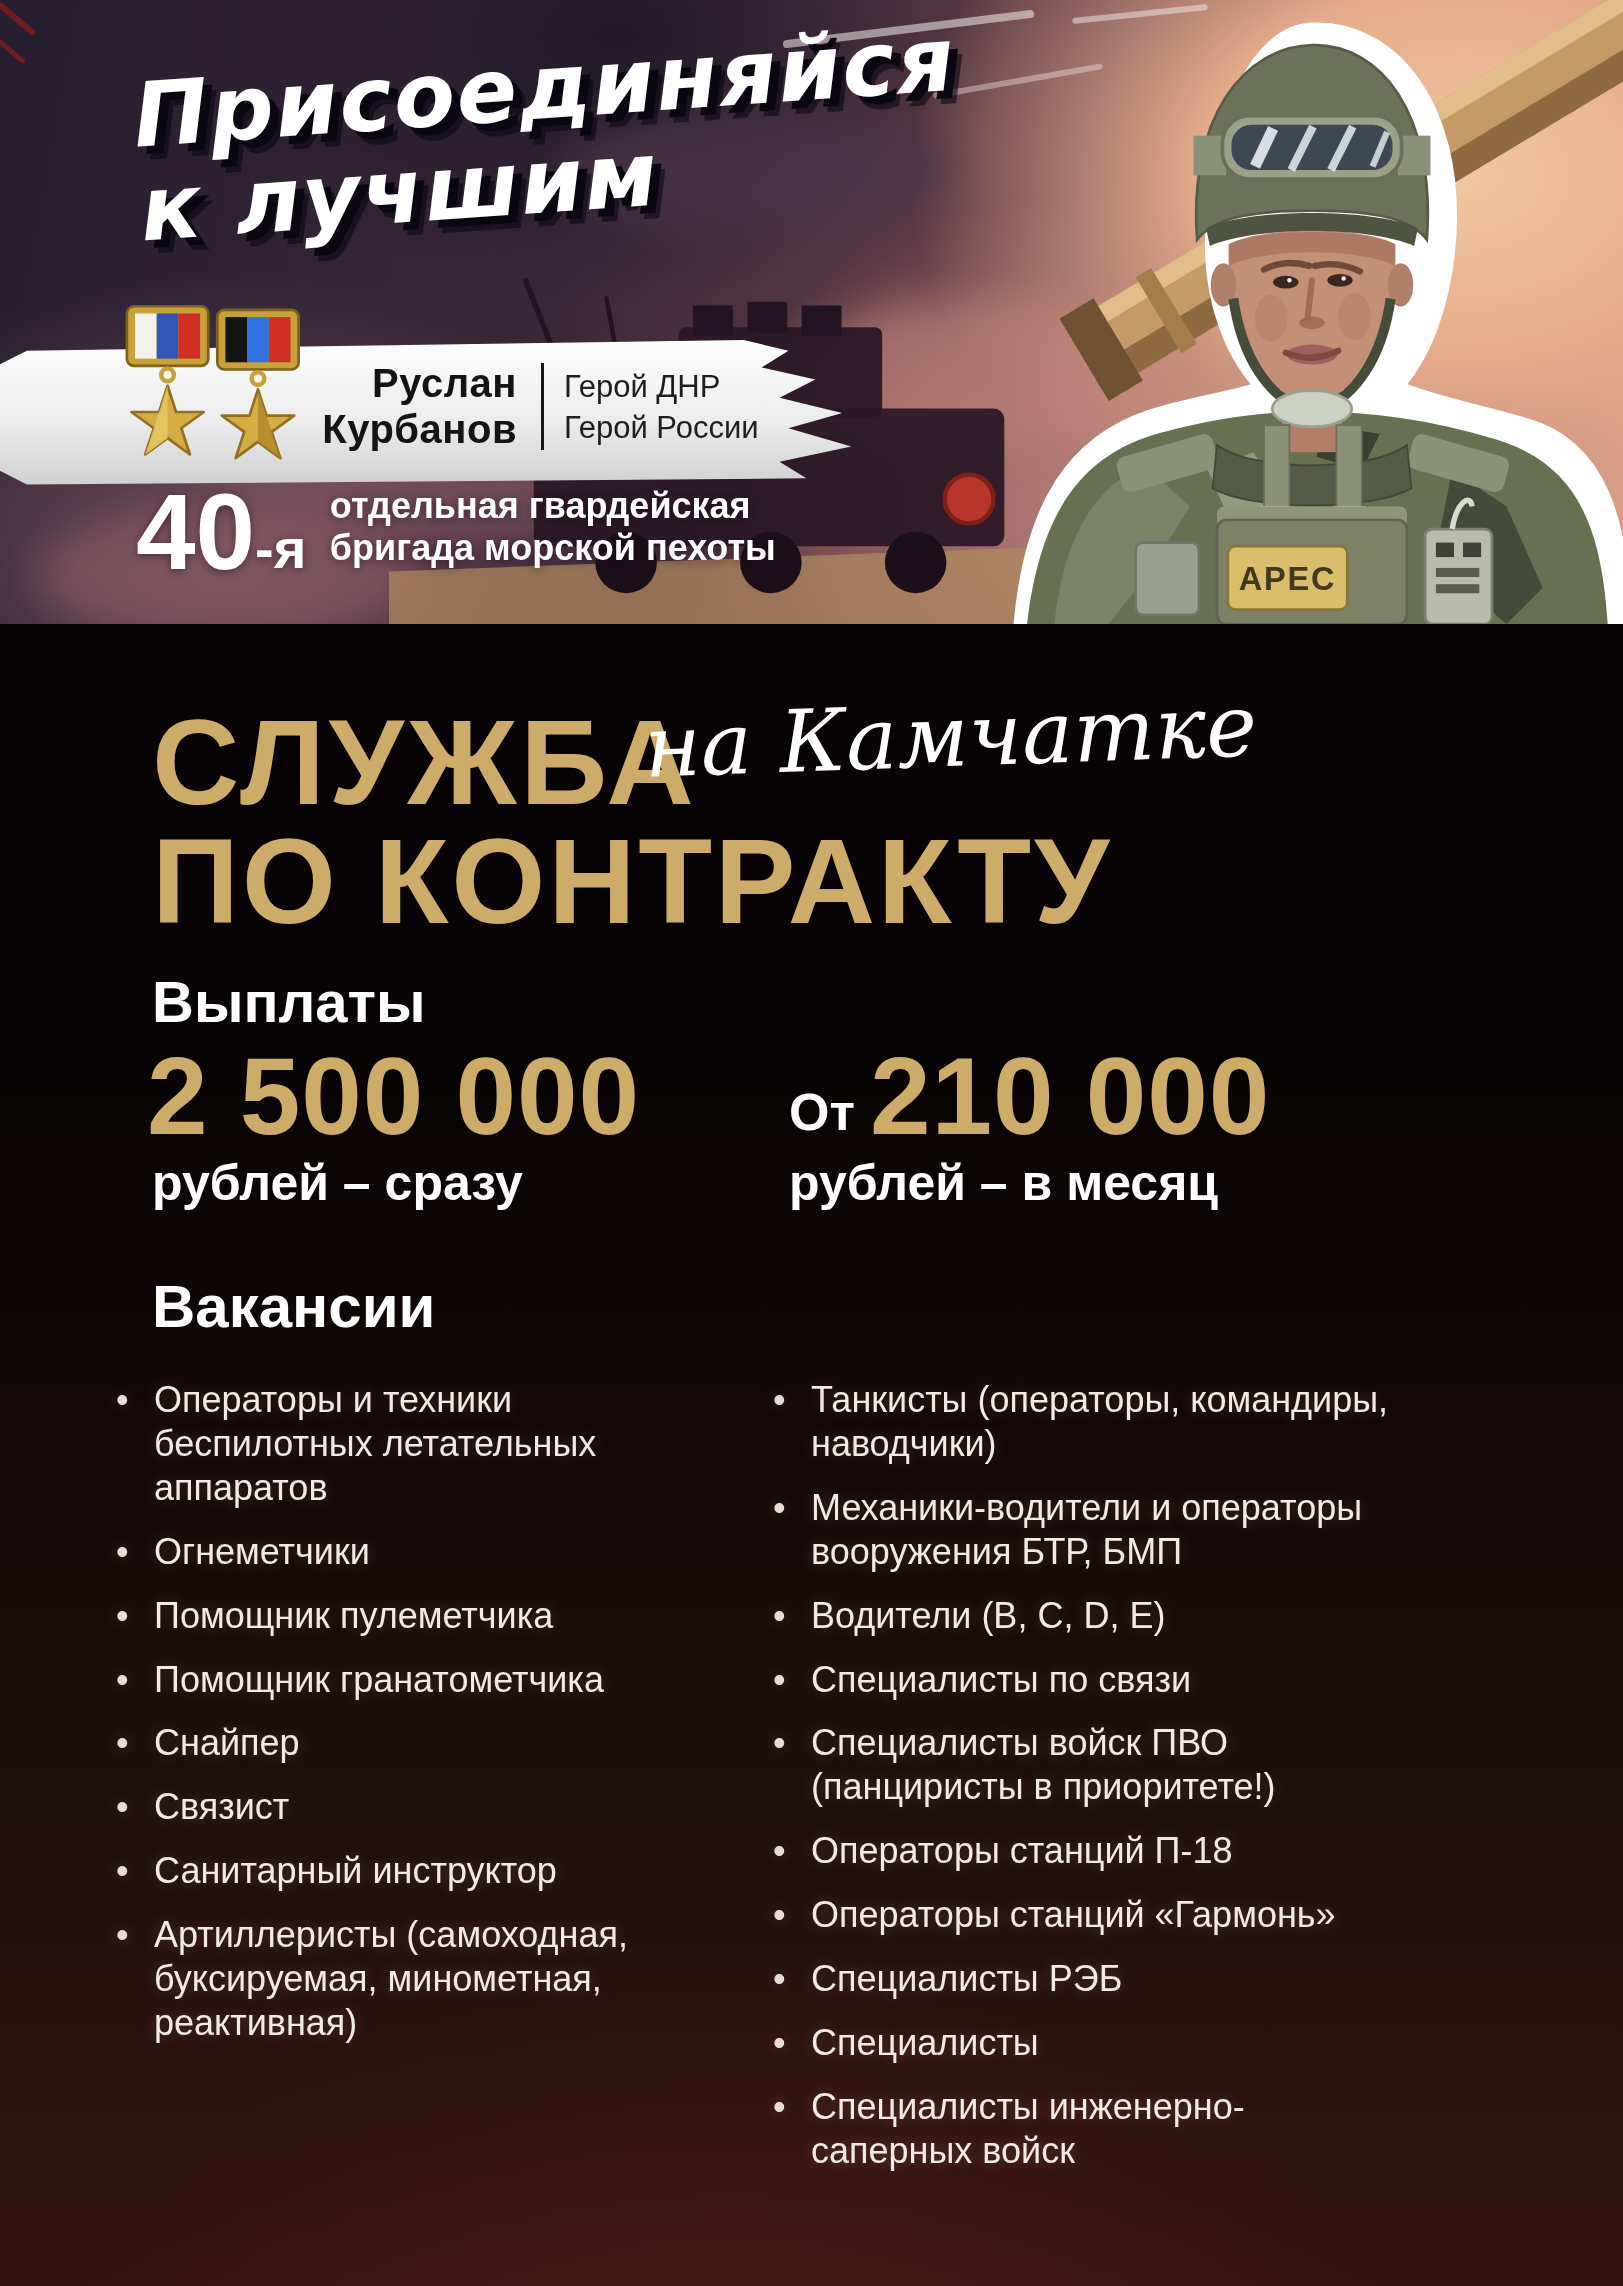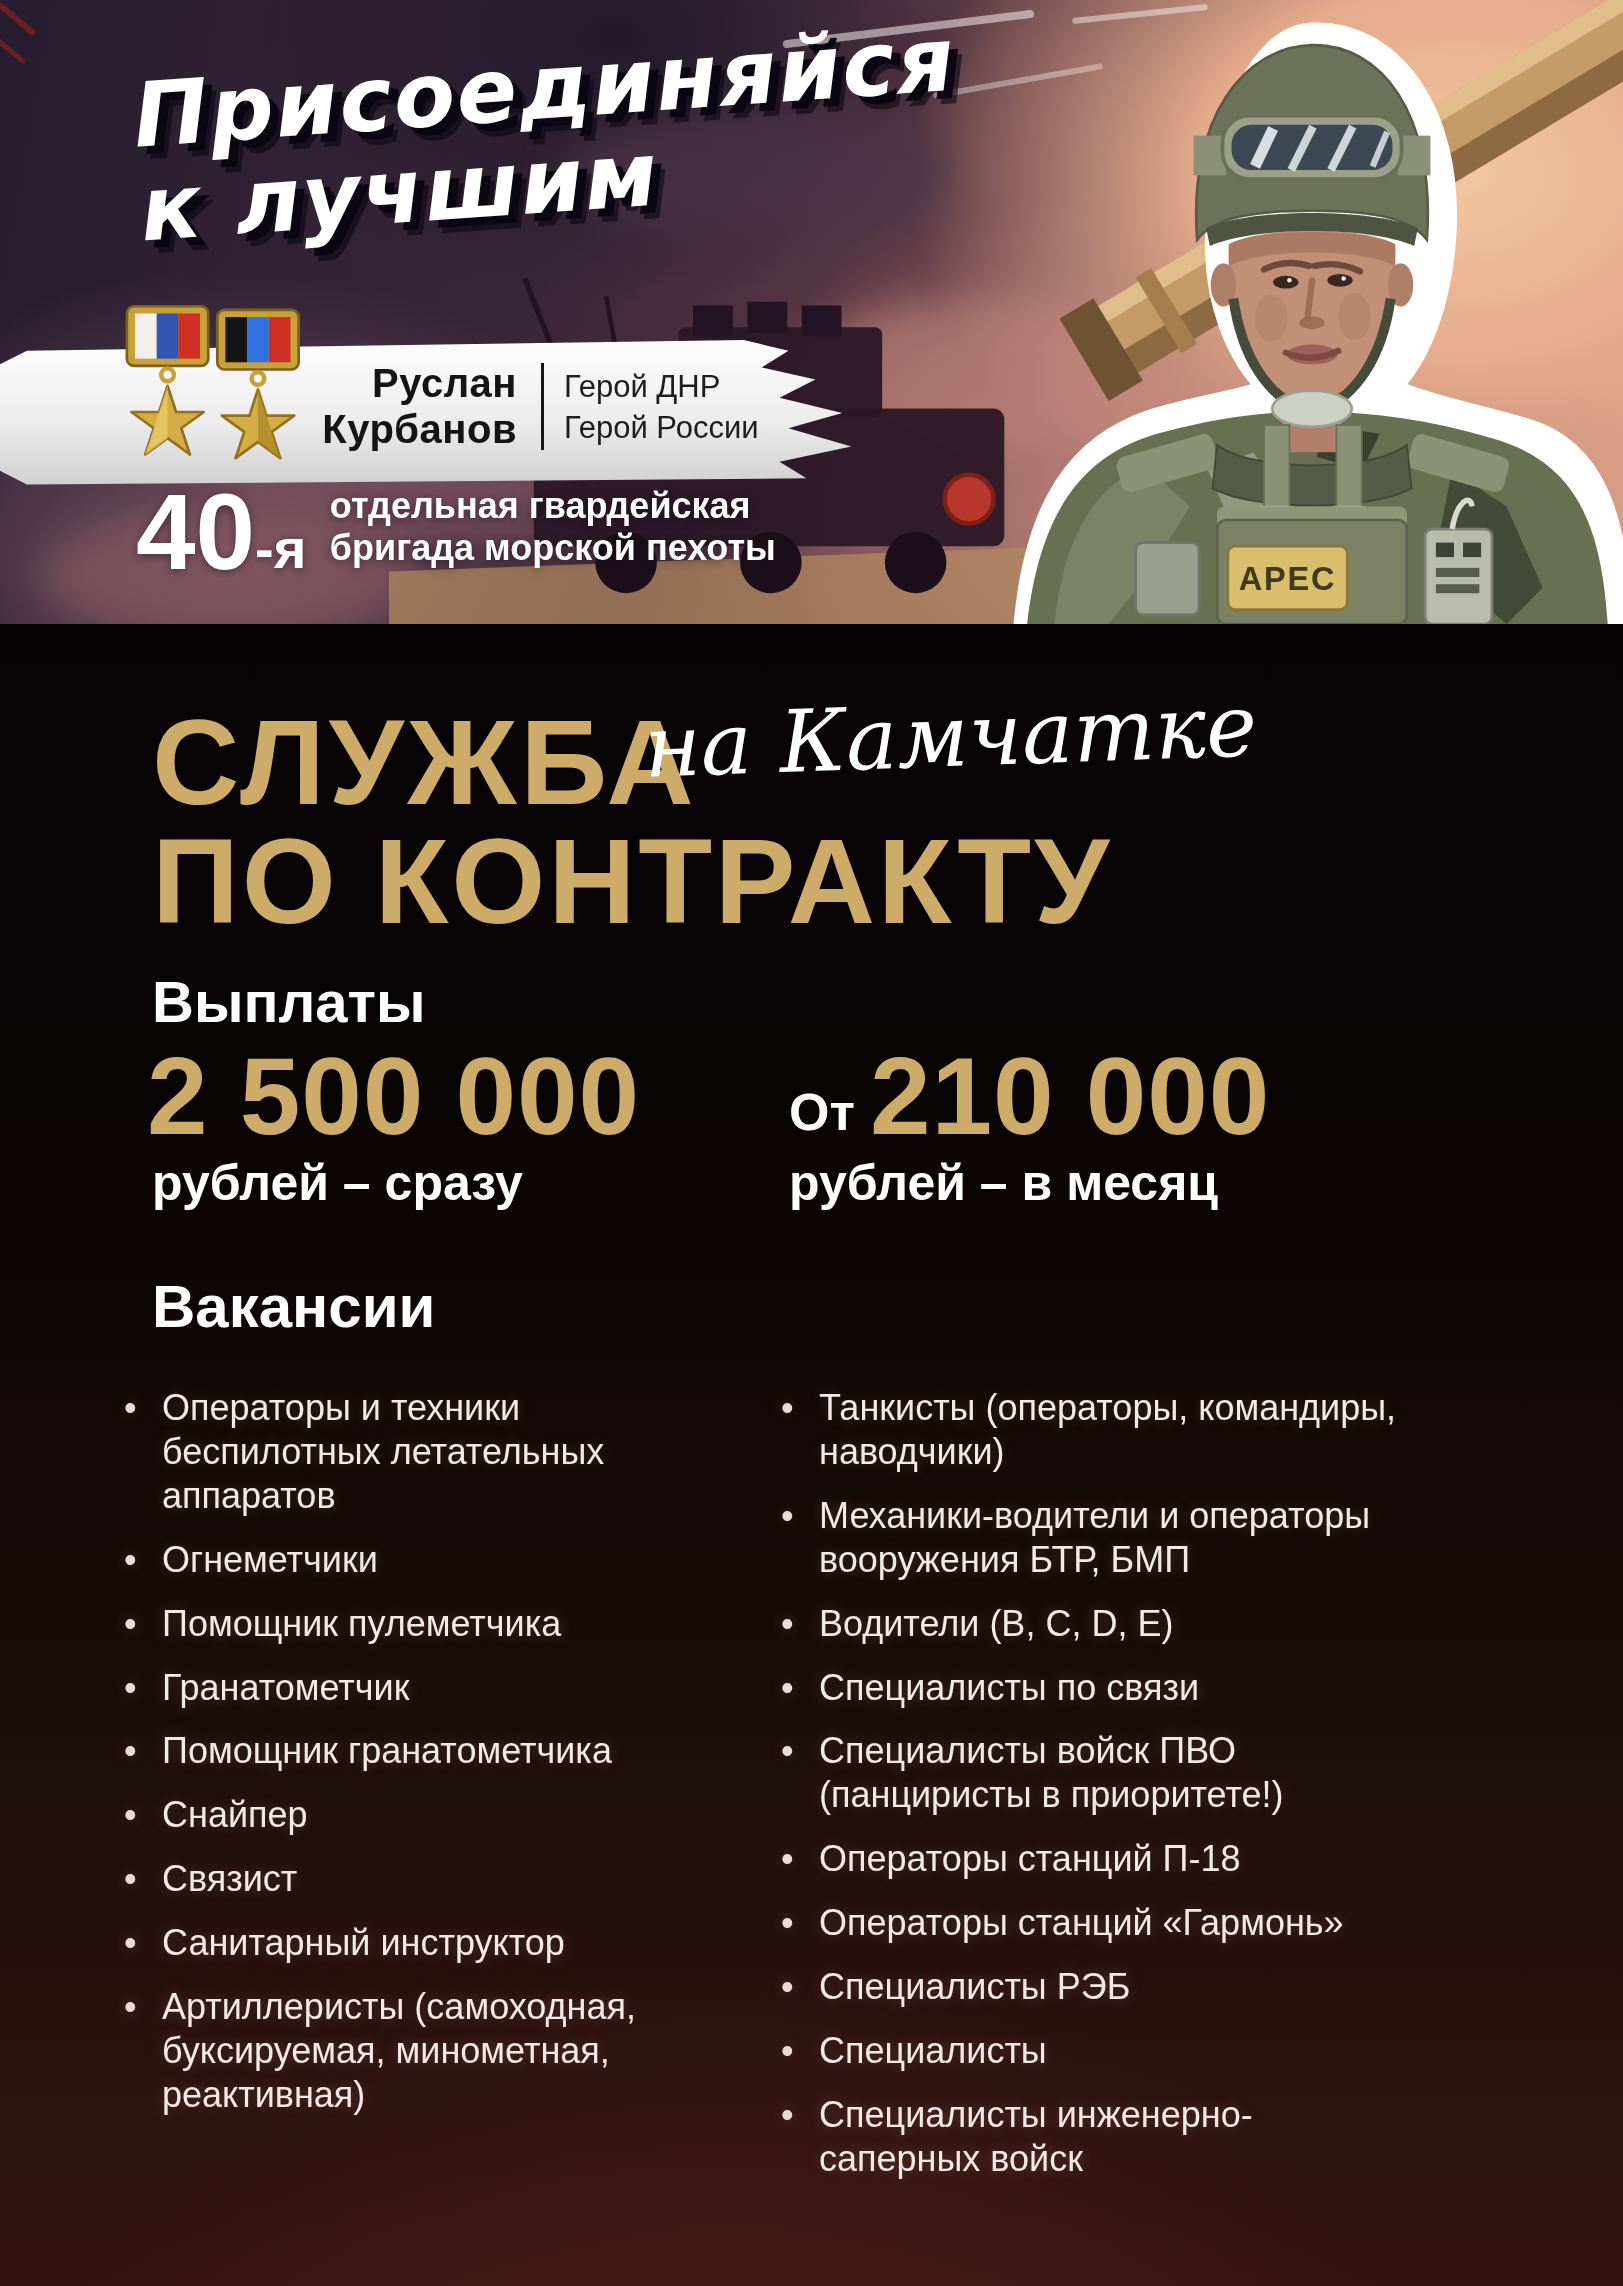--- a/index.html
+++ b/index.html
@@ -64,21 +64,21 @@
     font-style:italic;color:#fff;font-size:86px;line-height:1;transform:rotate(-2deg);}
   .svc-line2{position:absolute;left:152px;top:197px;font-weight:800;font-size:121px;
     letter-spacing:2.7px;line-height:1;}
   .pay-head{position:absolute;left:152px;top:344px;color:#fff;font-weight:bold;font-size:58px;}
   .amount1{position:absolute;left:147px;top:409px;font-weight:800;font-size:109px;letter-spacing:0.9px;}
   .caption1{position:absolute;left:152px;top:530px;color:#fff;font-weight:bold;font-size:50px;}
   .pay2-prefix{position:absolute;left:789px;top:458px;color:#fff;font-weight:bold;font-size:52px;}
   .amount2{position:absolute;left:870px;top:409px;font-weight:800;font-size:109px;letter-spacing:0.9px;}
   .caption2{position:absolute;left:789px;top:530px;color:#fff;font-weight:bold;font-size:50px;}
   .vac-head{position:absolute;left:152px;top:648px;color:#fff;font-weight:bold;font-size:60px;}
-  .vac-col{position:absolute;top:754px;margin:8px;padding:0;list-style:none;}
+  .vac-col{position:absolute;top:754px;margin:0;padding:0;list-style:none;}
   .vac-left{left:116px;width:543px;}
   .vac-right{left:773px;width:760px;}
   .vac-item{position:relative;padding-left:38px;margin-bottom:20px;color:#f3e9e6;
     font-size:36px;line-height:1.22;white-space:pre-line;
     text-shadow:0 0 14.5px rgba(255,205,190,.22);}
   .vac-item::before{content:"•";position:absolute;left:0;top:0;color:#e9dcd8;}
 </style>
 </head>
 <body>
 
@@ -251,21 +251,20 @@
     <div class="amount2 gold">210 000</div>
     <div class="caption2">рублей – в месяц</div>
 
     <div class="vac-head">Вакансии</div>
     <ul class="vac-col vac-left">
         <li class="vac-item">Операторы и техники
 беспилотных летательных
 аппаратов</li>
         <li class="vac-item">Огнеметчики</li>
         <li class="vac-item">Помощник пулеметчика</li>
-        <li class="vac-item">Гранатометчик</li>
         <li class="vac-item">Помощник гранатометчика</li>
         <li class="vac-item">Снайпер</li>
         <li class="vac-item">Связист</li>
         <li class="vac-item">Санитарный инструктор</li>
         <li class="vac-item">Артиллеристы (самоходная,
 буксируемая, минометная,
 реактивная)</li>
       </ul>
     <ul class="vac-col vac-right">
         <li class="vac-item">Танкисты (операторы, командиры,

